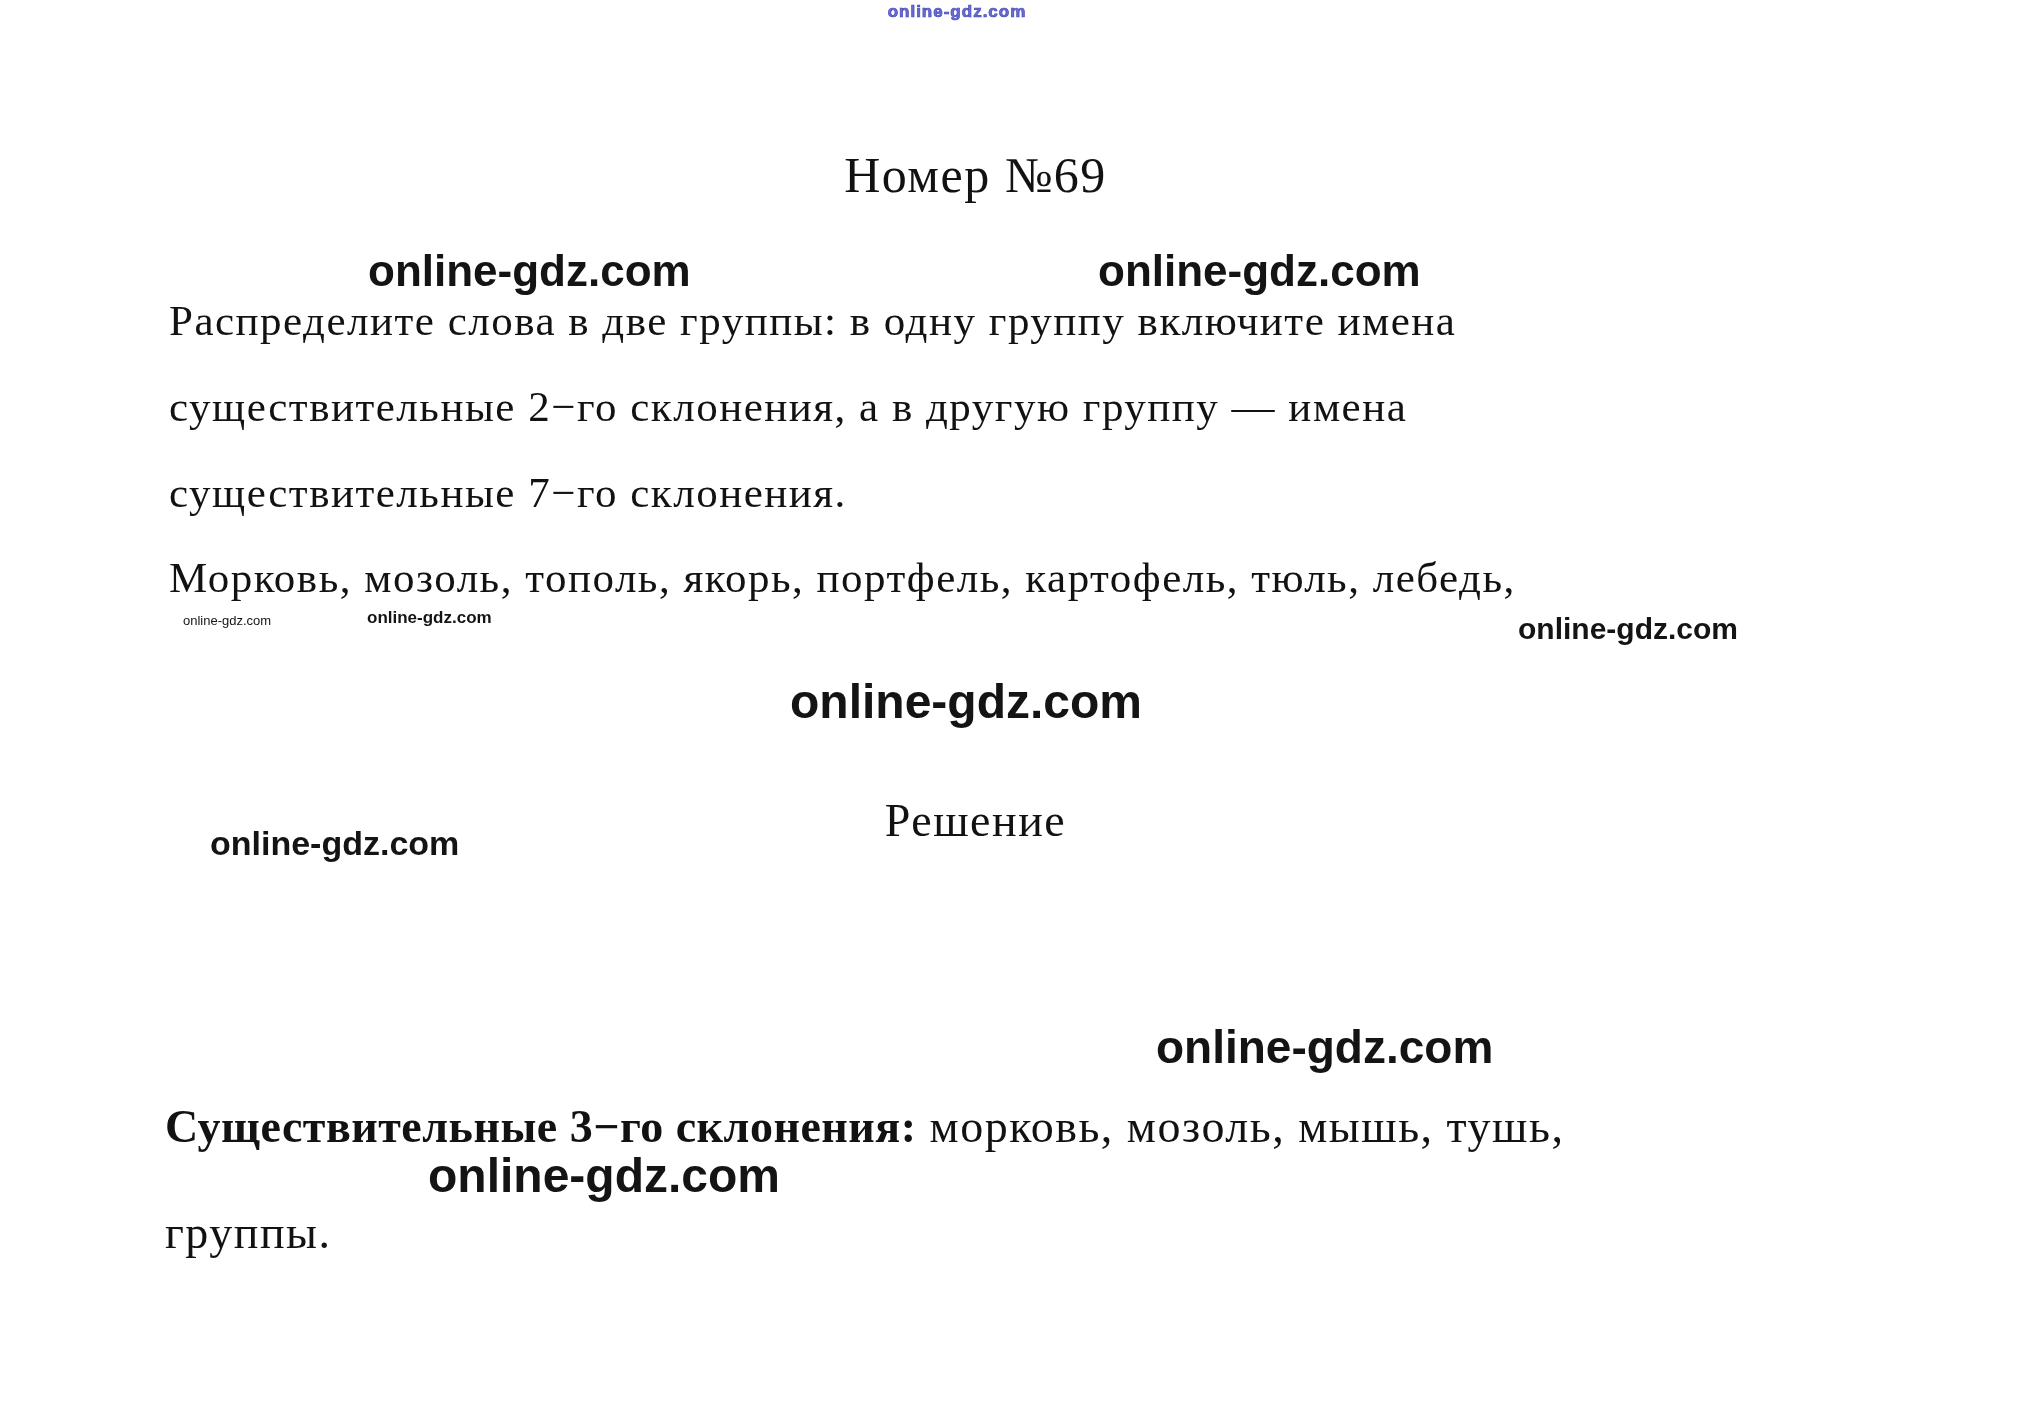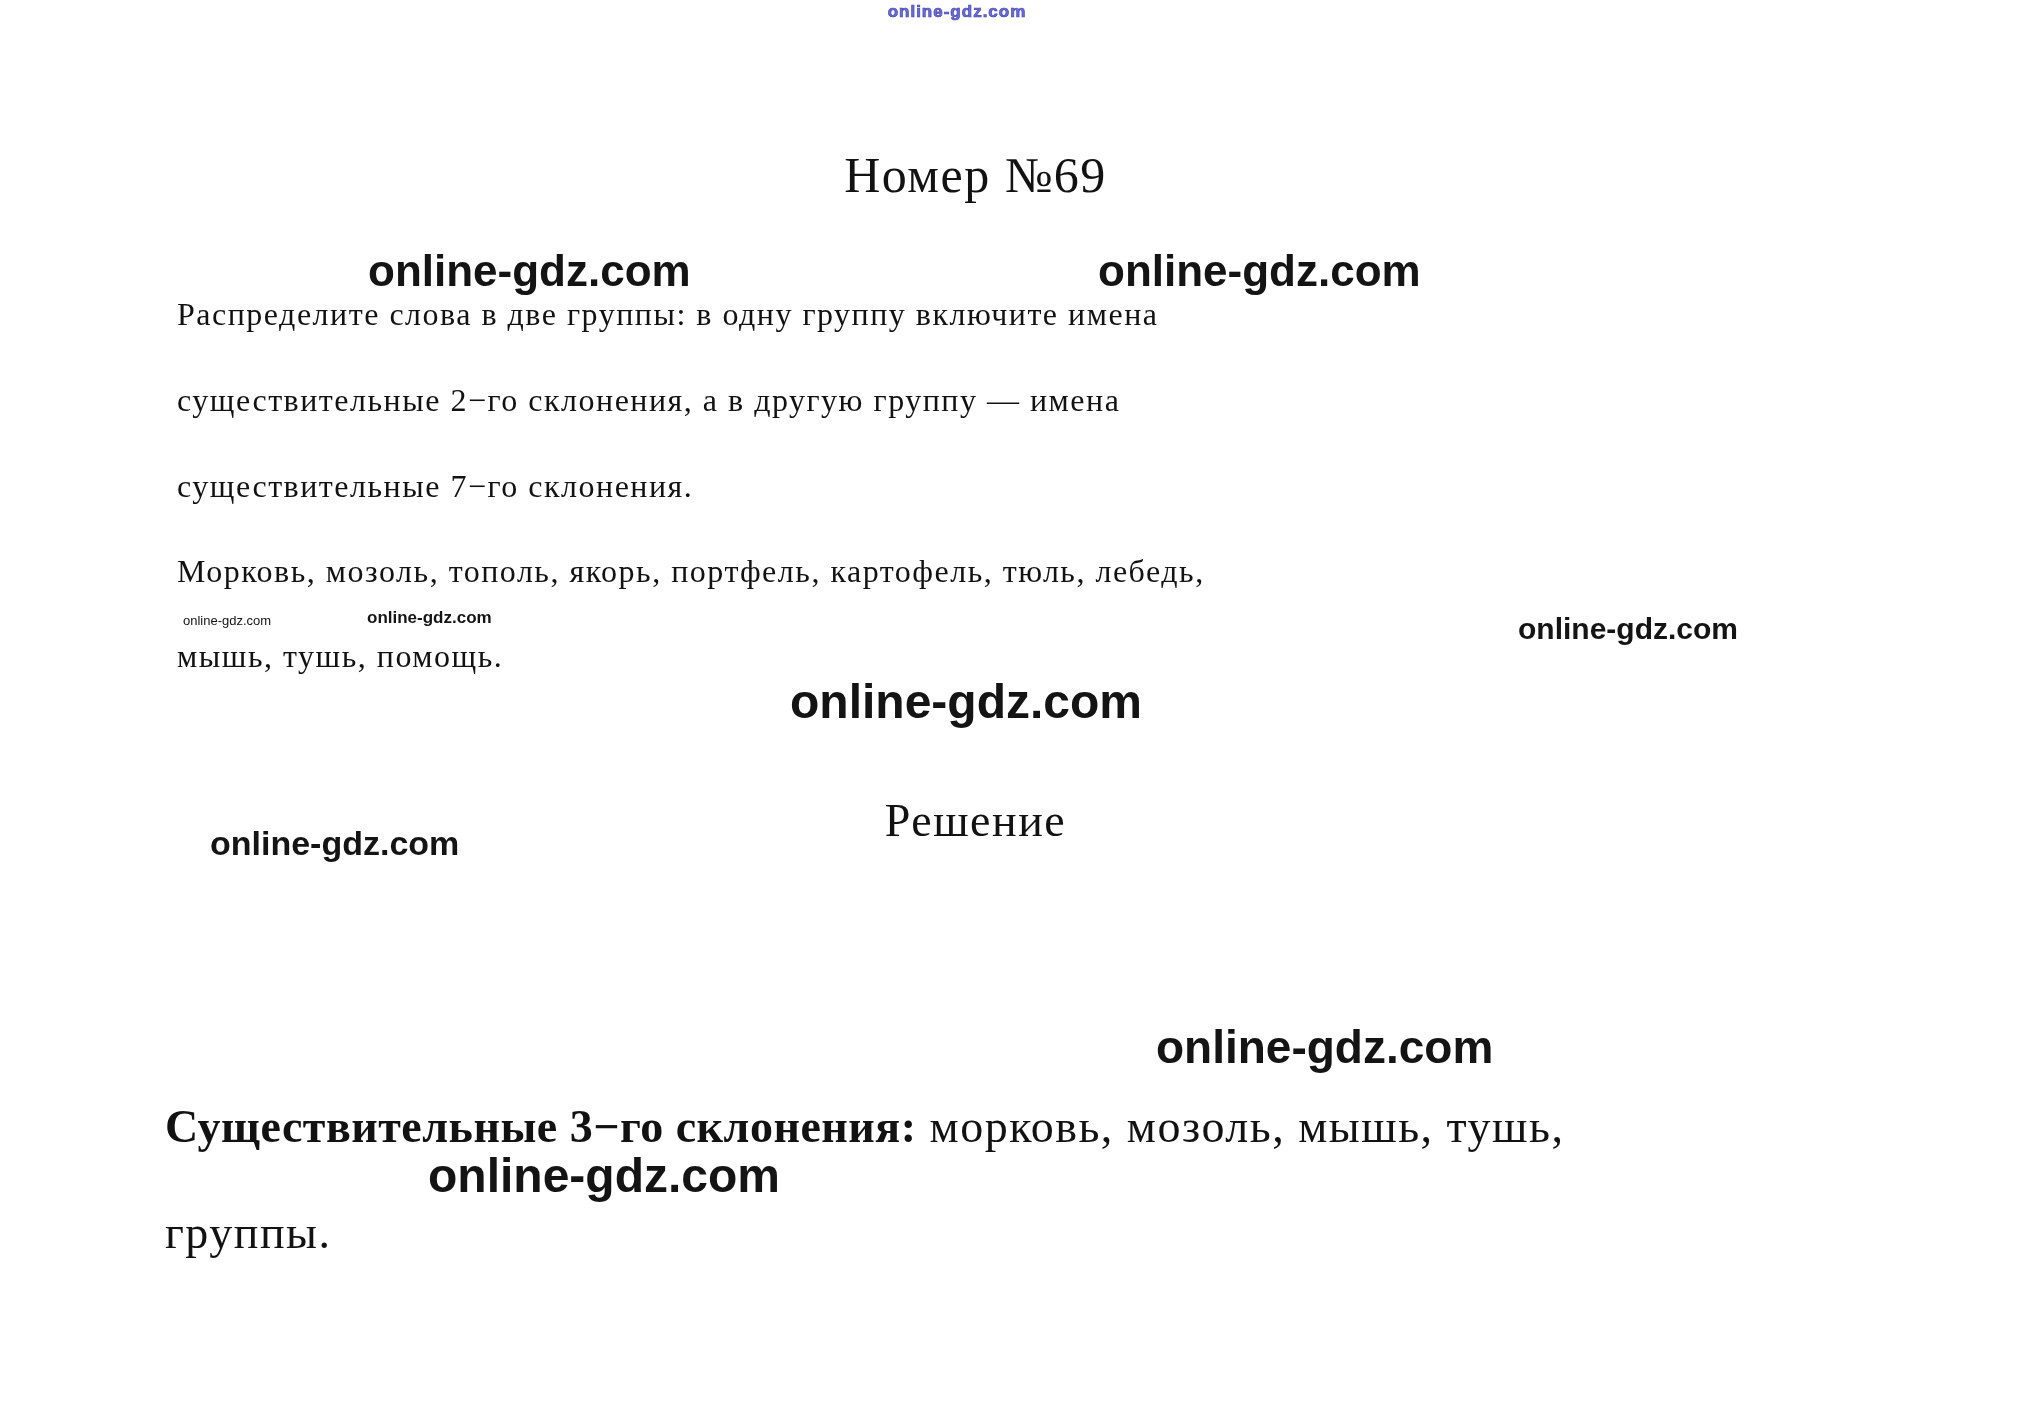--- a/index.html
+++ b/index.html
@@ -17,21 +17,21 @@
 
   
   .serif {
     font-family:"Liberation Serif", serif;
     color:#121212;
     letter-spacing:1.5px;
   }
   .title    { font-size:50px; left:0; width:100%; text-align:center; top:146px; }
   .heading  { font-size:46px; left:0; width:100%; text-align:center; top:794px; }
 
-  .task-line { font-size:32px; left:140px; }
+  .task-line { font-size:43px; left:132px; }
   .t1 { top:296px; }
   .t2 { top:382px; }
   .t3 { top:468px; }
   .t4 { top:553px; }
   .t5 { top:638px; }
 
   .sol-line { font-size:46px; left:128px; }
   .s1 { top:936px; }
   .s2 { top:1022px; }
   .s3 { top:1100px; }
@@ -76,21 +76,20 @@
   <div class="wm wm-left">online-gdz.com</div>
   <div class="wm wm-sol-r">online-gdz.com</div>
   <div class="wm wm-sol-b">online-gdz.com</div>
 
   <div class="abs serif title">Номер №69</div>
 
   <div class="abs serif task-line t1">Распределите слова в две группы: в одну группу включите имена</div>
   <div class="abs serif task-line t2">существительные 2−го склонения, а в другую группу — имена</div>
   <div class="abs serif task-line t3">существительные 7−го склонения.</div>
   <div class="abs serif task-line t4">Морковь, мозоль, тополь, якорь, портфель, картофель, тюль, лебедь,</div>
-  <div class="abs serif task-line t5">мышь, тушь, помощь.</div>
 
   <div class="abs serif heading">Решение</div>
 
   <div class="abs serif sol-line s3">
     <span class="sol-label">Существительные 3−го склонения:</span>
     <span>морковь, мозоль, мышь, тушь,</span>
   </div>
   <div class="abs serif sol-line s4">группы.</div>
 
 </div>

